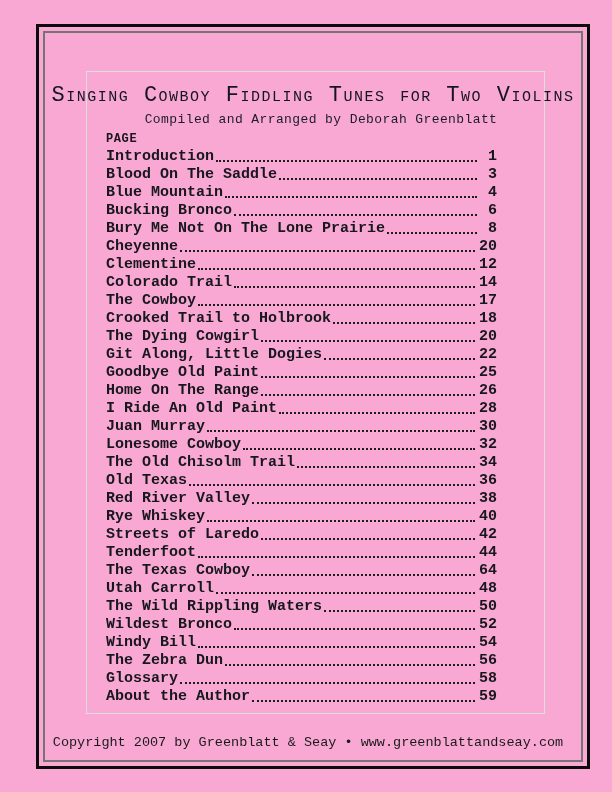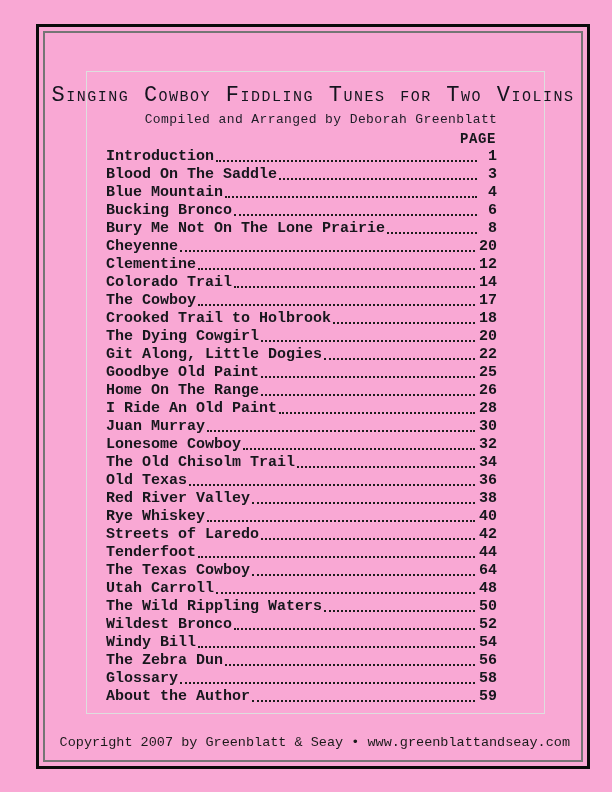--- a/index.html
+++ b/index.html
@@ -54,22 +54,21 @@
     line-height: 15px;
     letter-spacing: 0.4px;
     color: #1c1c26;
   }
   .toc {
     position: absolute;
     left: 106px; top: 132px;
     width: 391px;
   }
   .page-label {
-    text-align: right;
-    font-size: 14px;
+    font-size: 12px;
     font-weight: bold;
     letter-spacing: 0.6px;
     line-height: 14px;
     height: 14px;
     padding-right: 1px;
     color: #17171d;
   }
   .toc-rows {
     margin-top: 2px;
   }
@@ -92,21 +91,21 @@
     min-width: 10px;
   }
   .entry-page {
     flex: 0 0 auto;
     min-width: 16px;
     text-align: right;
   }
   .footer {
     position: absolute;
     left: 46px; right: 42px; top: 735px;
-    text-align: right;
+    text-align: center;
     font-size: 13.5px;
     line-height: 16px;
     color: #1a1a1a;
   }
 </style>
 </head>
 <body>
 
 <div class="page">
 

